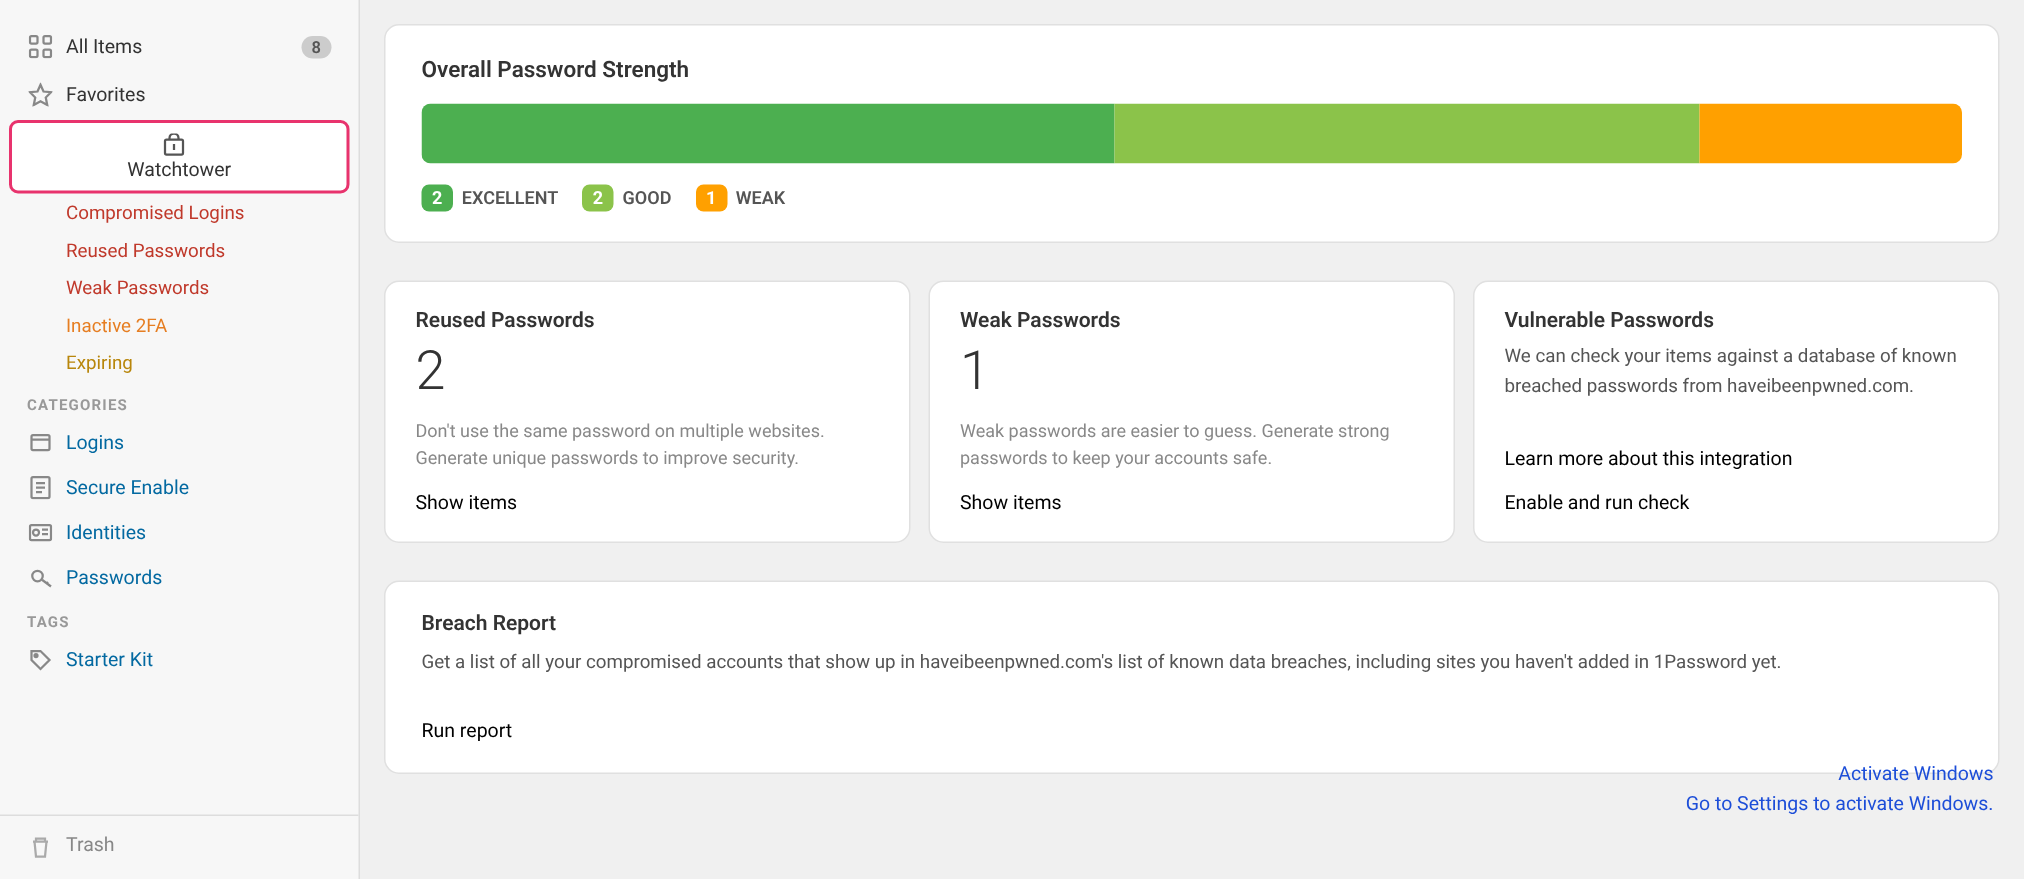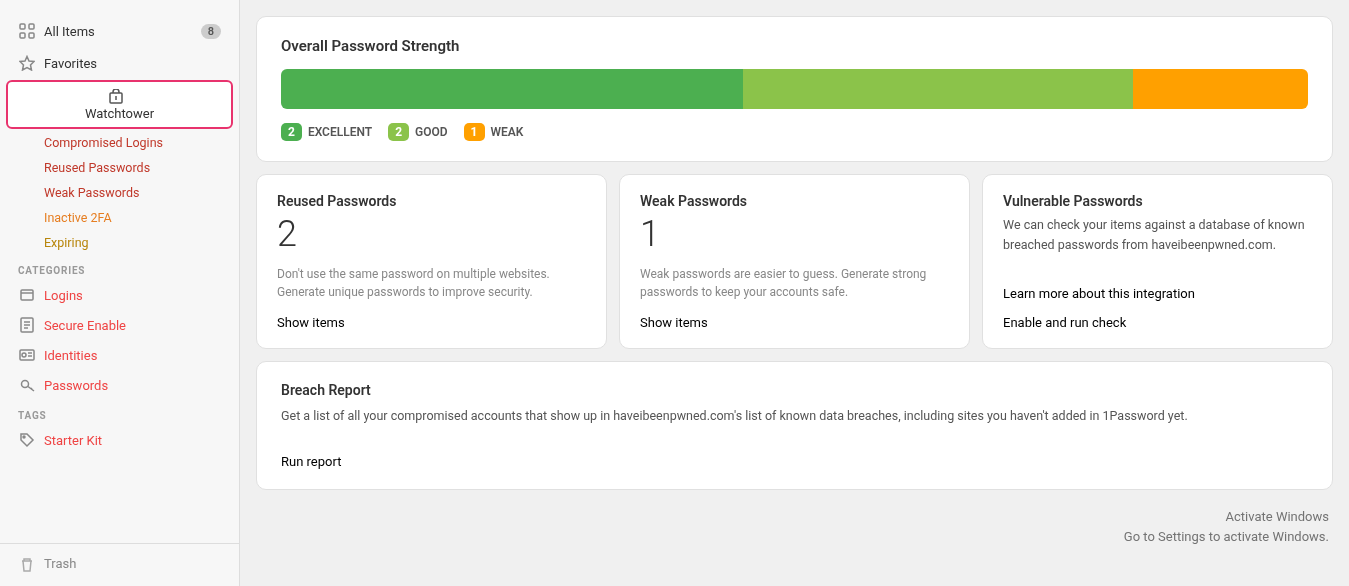--- a/index.html
+++ b/index.html
@@ -87,21 +87,21 @@
       text-transform: uppercase;
     }
 
     .sidebar-category-item {
       display: flex;
       align-items: center;
       padding: 5px 12px;
       cursor: pointer;
       border-radius: 6px;
       margin: 1px 6px;
-      color: #ef4444;
+      color: #0369a1;
       font-size: 13px;
     }
 
     .sidebar-footer {
       margin-top: auto;
       border-top: 1px solid #ddd;
       padding: 6px;
     }
 
     .trash-item {
@@ -113,21 +113,21 @@
       font-size: 13px;
     }
 
     
     .main {
       flex: 1;
       padding: 16px;
       overflow-y: auto;
       display: flex;
       flex-direction: column;
-      gap: 12px;
+      gap: 25px;
     }
 
     .card {
       background: white;
       border-radius: 10px;
       border: 1px solid #e0e0e0;
       padding: 20px 24px;
     }
 
     
@@ -240,21 +240,21 @@
       line-height: 1.6;
       margin-bottom: 14px;
     }
 
     
     .watermark {
       position: absolute;
       bottom: 40px;
       right: 20px;
       text-align: right;
-      color: #737373;
+      color: #1d4ed8;
       font-size: 13px;
       line-height: 1.5;
     }
 
     
     .icon-svg {
       width: 16px;
       height: 16px;
     }
   </style>

